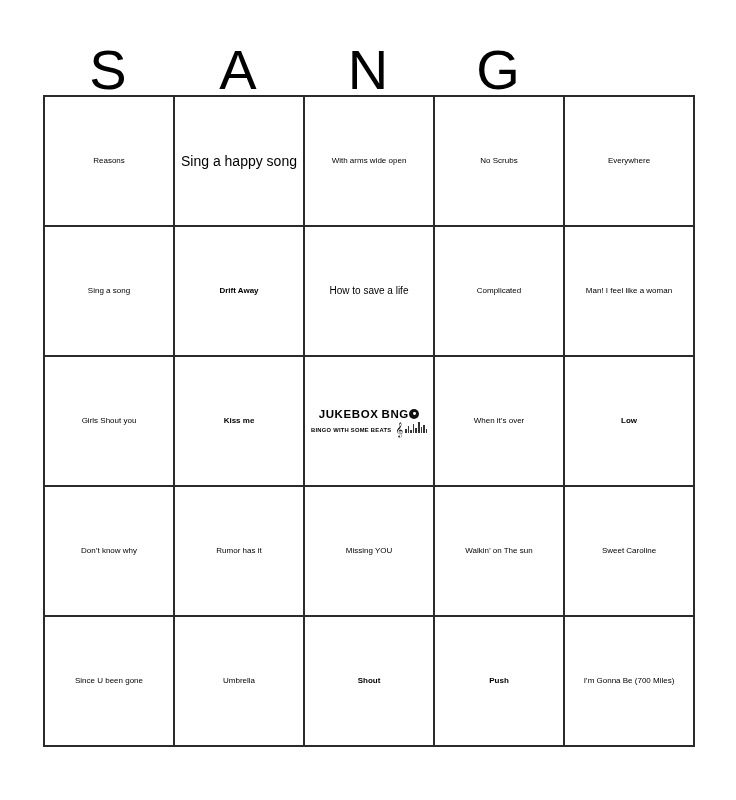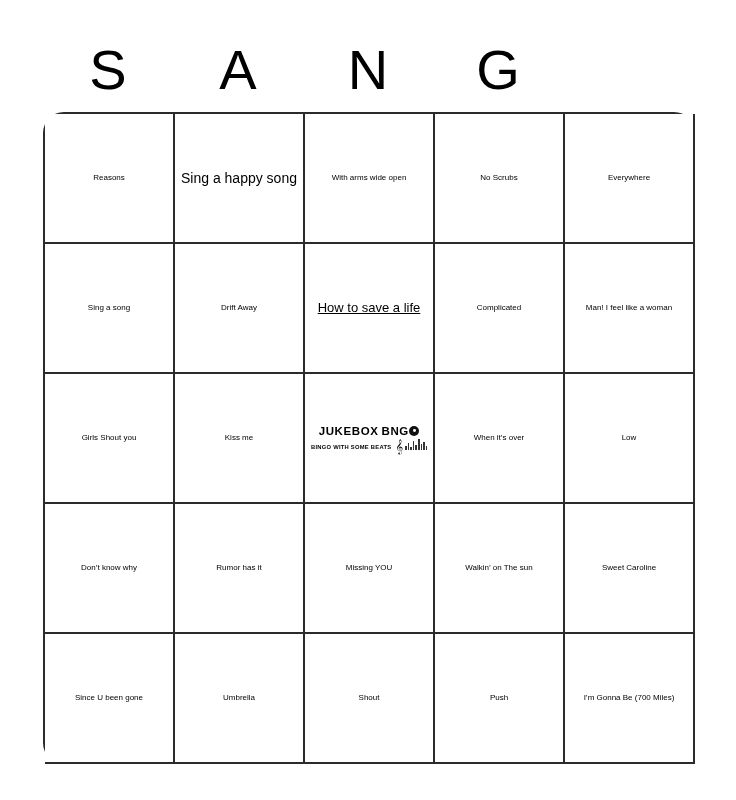--- a/index.html
+++ b/index.html
@@ -40,30 +40,29 @@
     font-weight: 400;
     letter-spacing: 0;
     color: #000;
     font-family: "Liberation Sans", sans-serif;
   }
 
   
   #grid {
     position: absolute;
     left: 43px;
-    top: 112px;
+    top: 95px;
     width: 650px;
     height: 650px;
     display: grid;
     grid-template-columns: repeat(5, 130px);
     grid-template-rows: repeat(5, 130px);
     border-top: 2px solid #2b2b2b;
     border-left: 2px solid #2b2b2b;
     box-sizing: content-box;
-    border-radius: 21px;
   }
   .cell {
     position: relative;
     width: 130px;
     height: 130px;
     box-sizing: border-box;
     border-right: 2px solid #2b2b2b;
     border-bottom: 2px solid #2b2b2b;
     display: flex;
     align-items: center;
@@ -82,21 +81,21 @@
     padding: 0 1px;
     box-sizing: border-box;
   }
 
   
   .fs-xs  { font-size: 17px; }
   .fs-s   { font-size: 21px; }
   .fs-m   { font-size: 26px; }
   .fs-l   { font-size: 31px; }
   .fs-xl  { font-size: 38px; }
-  .fs-xxl { font-size: 46px; }
+  .fs-xxl { font-size: 46px; font-weight: bold; }
 
   
   .logo-cell .logo-wrap {
     width: 122px;
     display: flex;
     flex-direction: column;
     align-items: center;
     justify-content: center;
     line-height: 1;
   }
@@ -197,21 +196,21 @@
       <div class="cell">
         <span class="cell-text fs-s" style="font-size: 8px;">Everywhere</span>
       </div>
       <div class="cell">
         <span class="cell-text fs-xl" style="font-size: 8px;">Sing a song</span>
       </div>
       <div class="cell">
         <span class="cell-text fs-xxl" style="font-size: 8px;">Drift Away</span>
       </div>
       <div class="cell">
-        <span class="cell-text fs-l" style="font-size: 13px; text-decoration: underline;">How to save a life</span>
+        <span class="cell-text fs-l" style="font-size: 10px;">How to save a life</span>
       </div>
       <div class="cell">
         <span class="cell-text fs-xs" style="font-size: 8px;">Complicated</span>
       </div>
       <div class="cell">
         <span class="cell-text fs-m" style="font-size: 8px;">Man! I feel like a woman</span>
       </div>
       <div class="cell">
         <span class="cell-text fs-l" style="font-size: 8px;">Girls Shout you</span>
       </div>

